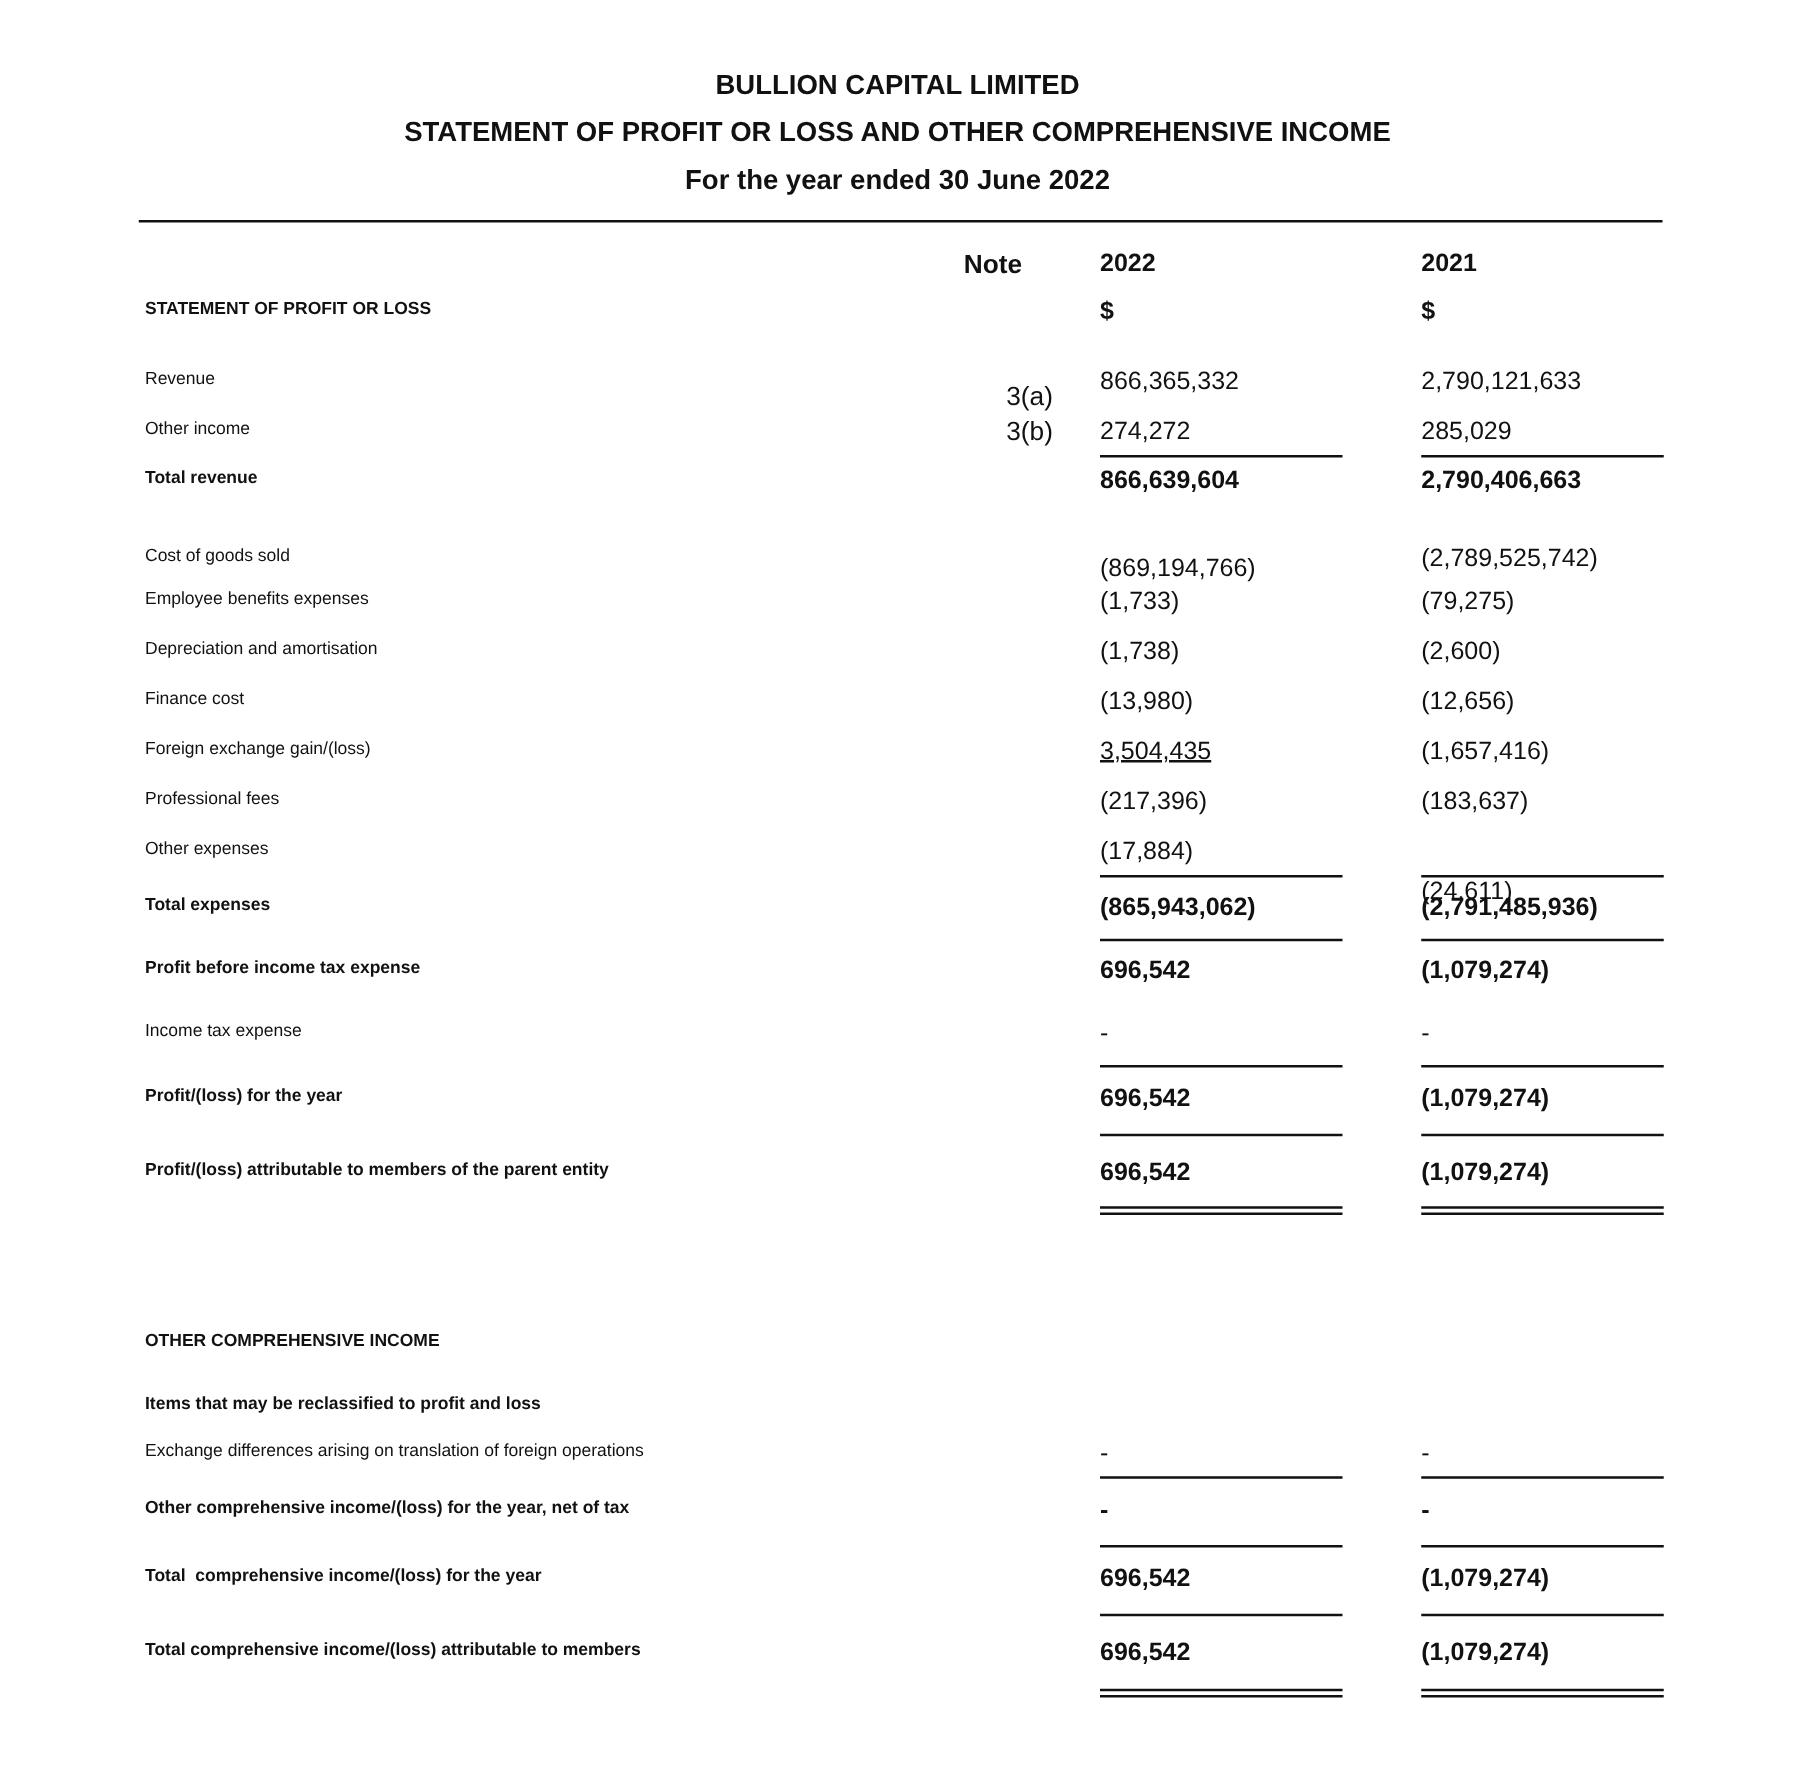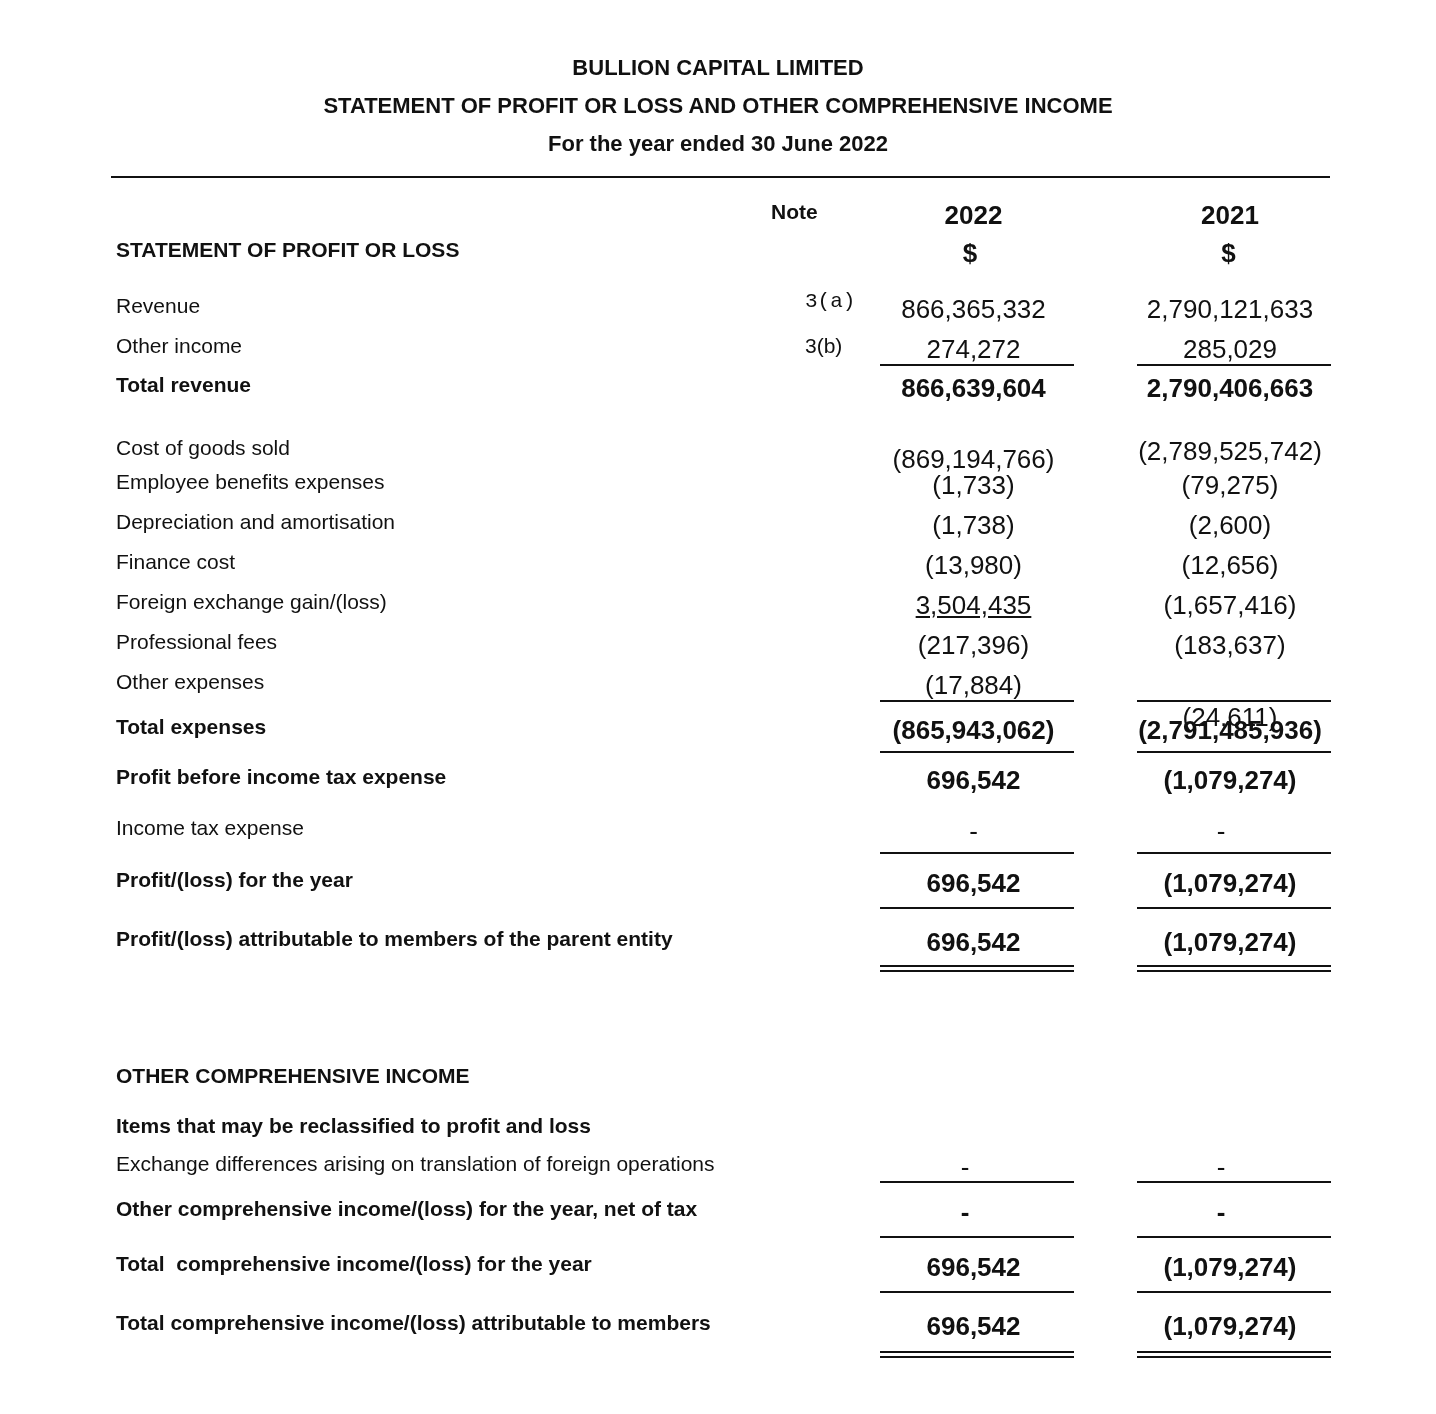--- a/index.html
+++ b/index.html
@@ -1,23 +1,23 @@
 <!DOCTYPE html>
 <html><head>
 <meta charset="utf-8">
 <style>
   html, body { margin: 0; padding: 0; background: #ffffff; }
   body { width: 1436px; height: 1414px; position: relative; overflow: hidden;
          font-family: "Liberation Sans", "DejaVu Sans", sans-serif; color: #111; }
   .title { position: absolute; left: 0; width: 1436px; text-align: center; font-weight: bold; font-size: 22px; }
   .rule-top { position: absolute; left: 111px; top: 176px; width: 1219px; height: 0; border-top: 2px solid #111; }
-  .lbl { position: absolute; left: 116px; font-size: 21px; white-space: nowrap; }
+  .lbl { position: absolute; left: 116px; font-size: 14px; white-space: nowrap; }
   .bold { font-weight: bold; }
   .note { position: absolute; font-size: 21px; white-space: nowrap; }
-  .num { position: absolute; font-size: 26px; text-align: center; white-space: nowrap; }
+  .num { position: absolute; font-size: 20px; text-align: left; white-space: nowrap; }
   .c22 { left: 880px; width: 187px; }
   .c21 { left: 1137px; width: 186px; }
   .line { position: absolute; height: 0; border-top: 2px solid #111; }
   .l22 { left: 880px; width: 194px; }
   .l21 { left: 1137px; width: 194px; }
   .dbl { position: absolute; height: 3px; border-top: 2px solid #111; border-bottom: 2px solid #111; }
 </style>
 </head>
 <body>
 
@@ -29,21 +29,21 @@
 <div class="note bold" style="left:771px; top:200px;">Note</div>
 <div class="num bold c22" style="top:200px;">2022</div>
 <div class="num bold c21" style="top:200px;">2021</div>
 <div class="num bold c22" style="top:238px; width:180px;">$</div>
 <div class="num bold c21" style="top:238px; width:183px;">$</div>
 
 <div class="lbl bold" style="top:238px;">STATEMENT OF PROFIT OR LOSS</div>
 
 <div>
   <div class="lbl" style="top:294px;">Revenue</div>
-  <div class="note" style="left:805px; top:290px;font-family:Liberation Mono, monospace;">3(a)</div>
+  <div class="note" style="left:805px; top:306px;">3(a)</div>
   <div class="num c22" style="top:294px;">866,365,332</div>
   <div class="num c21" style="top:294px;">2,790,121,633</div>
 </div>
 
 <div>
   <div class="lbl" style="top:334px;">Other income</div>
   <div class="note" style="left:805px; top:334px;">3(b)</div>
   <div class="num c22" style="top:334px;">274,272</div>
   <div class="num c21" style="top:334px;">285,029</div>
 </div>

